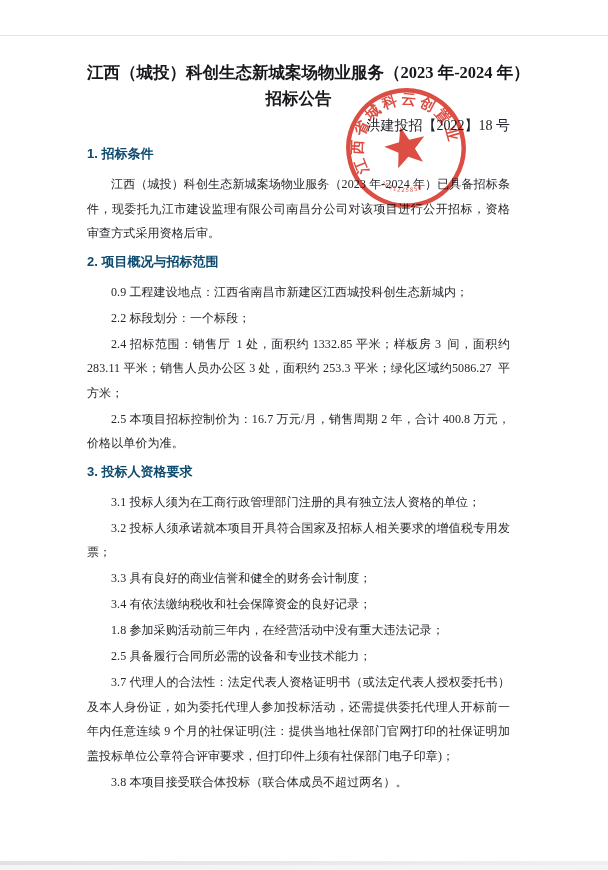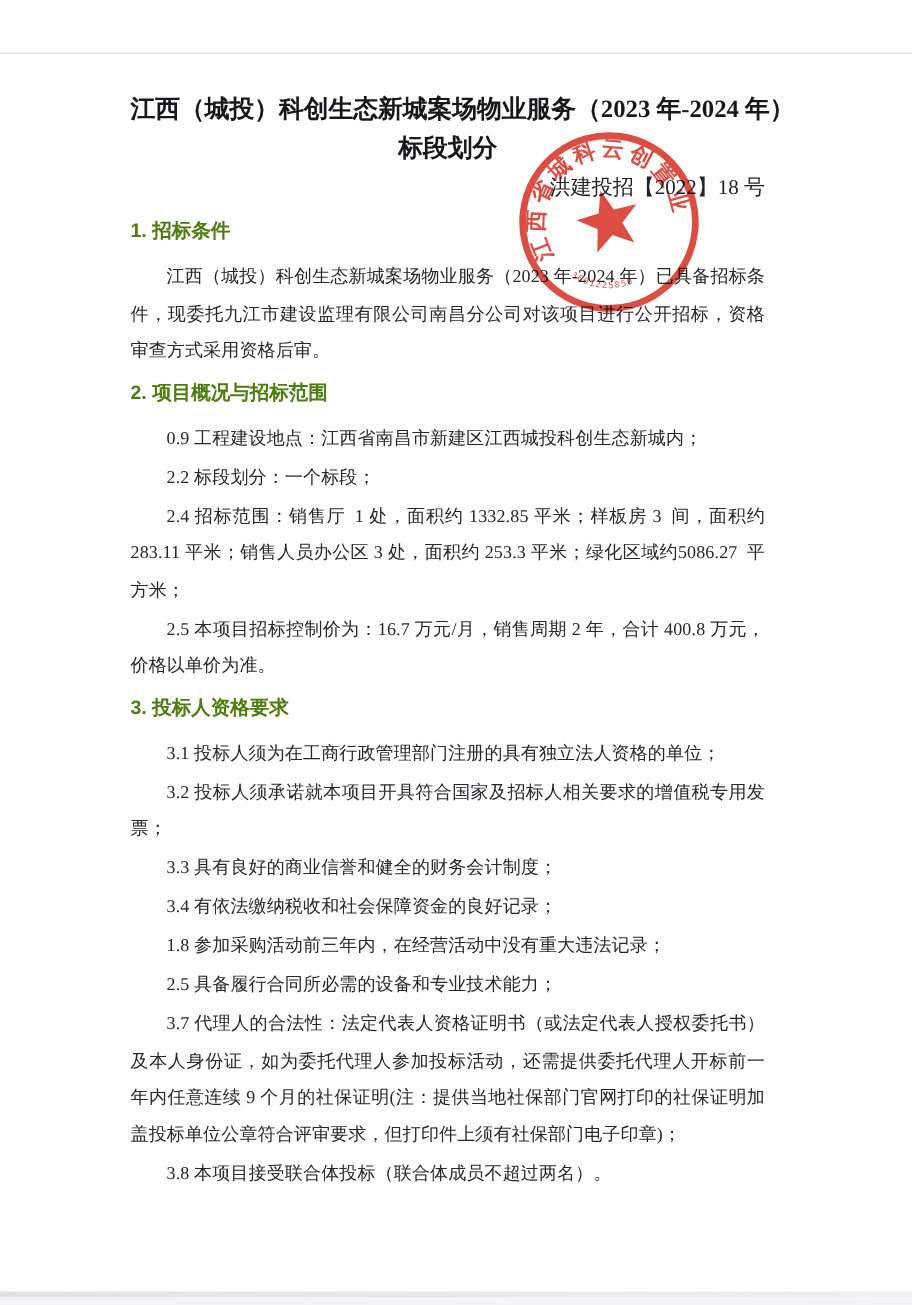--- a/index.html
+++ b/index.html
@@ -28,21 +28,21 @@
     font-size:16.5px; font-weight:bold; line-height:26px;
     text-align:center; white-space:nowrap; color:#17171c;
   }
   .doc-number {
     font-size:14px; line-height:24px; text-align:right;
     margin-top:2px; color:#22222a;
   }
   .sec-heading {
     font-family:"Liberation Sans","DejaVu Sans",sans-serif;
     font-weight:bold; font-size:13px; line-height:24px;
-    margin:4px 0 6px 0; color:#4d7c0f;
+    margin:4px 0 6px 0; color:#0c4a6e;
   }
   .para {
     margin:0 0 1.5px 0;
     font-size:12px; line-height:24.5px;
     text-indent:2em;
     text-align:justify;
     letter-spacing:0.1px;
   }
   .seal {
     position:absolute; left:342px; top:84px; width:128px; height:128px;
@@ -61,21 +61,21 @@
 </head>
 <body>
 
 <div class="page">
 
   <div class="scan-line"></div>
 
   <div class="content">
 
     <div class="title">江西（城投）科创生态新城案场物业服务（2023 年-2024 年）</div>
-    <div class="title">标段划分</div>
+    <div class="title">招标公告</div>
     <div class="doc-number">洪建投招【2022】18 号</div>
 
     <div class="sec">
       <div class="sec-heading">1. 招标条件</div>
       <p class="para">江西（城投）科创生态新城案场物业服务（2023 年-2024 年）已具备招标条件，现委托九江市建设监理有限公司南昌分公司对该项目进行公开招标，资格审查方式采用资格后审。</p>
     </div>
 
     <div class="sec">
       <div class="sec-heading">2. 项目概况与招标范围</div>
       <p class="para">0.9 工程建设地点：江西省南昌市新建区江西城投科创生态新城内；</p>

